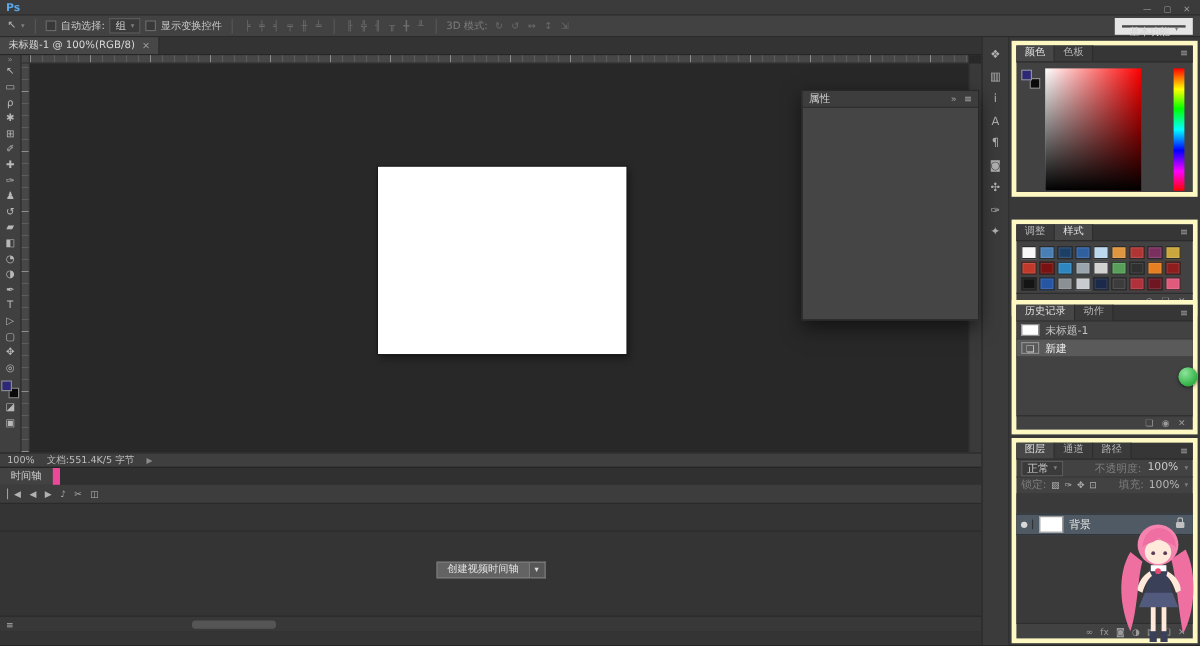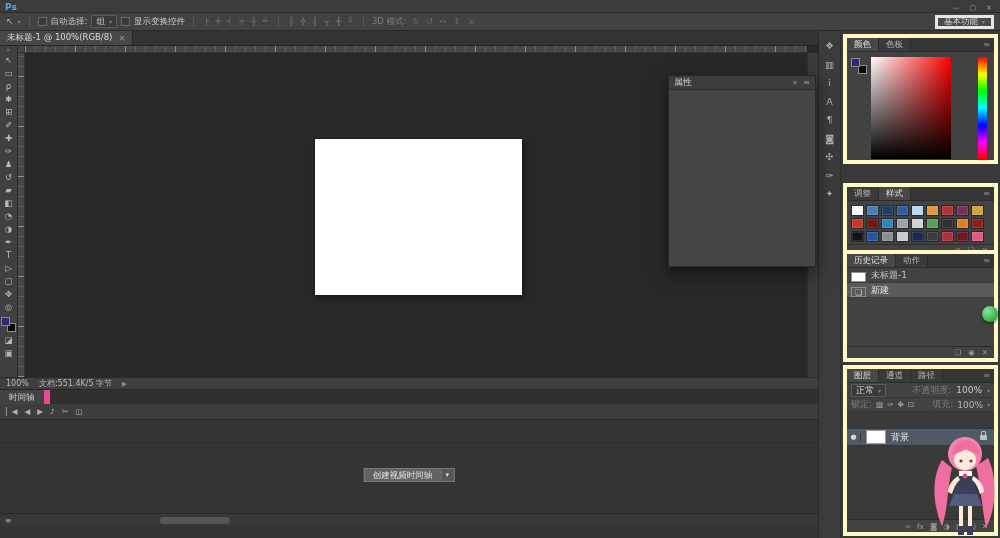--- a/index.html
+++ b/index.html
@@ -19,22 +19,22 @@
   .winctrls{margin-left:auto;display:flex;gap:10px;padding-right:8px;color:#9a9a9a;font-size:7px}
 
   
   .optionsbar{position:absolute;left:0;top:13px;width:1000px;height:18px;background:#424242;
               border-bottom:1px solid #2a2a2a;display:flex;align-items:center;gap:4px;padding:0 6px;font-size:8.5px}
   .chk{width:9px;height:9px;border:1px solid #6a6a6a;background:#383838;flex:0 0 9px}
   .mini-select{display:inline-flex;align-items:center;gap:4px;background:#3a3a3a;border:1px solid #5a5a5a;
                height:13px;padding:0 4px;color:#d0d0d0}
   .opt-ico{color:#a8a8a8;font-size:8px;padding:0 2px}
   .opt-ico.ghost{color:#6b6b6b}
-  .workspace{margin-left:auto;display:inline-flex;align-items:center;gap:4px;background:#4a4a4a;
-             border:3px solid #e5e5e5;height:14px;padding:0 6px;color:#d5d5d5}
+  .workspace{margin-left:auto;display:inline-flex;gap:4px;background:#4a4a4a;
+             border:6px solid #e5e5e5;height:14px;padding:0 6px;color:#d5d5d5}
 
   
   .tabbar{position:absolute;left:0;top:31px;width:818px;height:15px;background:#333;
           border-bottom:1px solid #262626;display:flex;align-items:stretch}
   .doctab{display:inline-flex;align-items:center;gap:6px;background:#474747;color:#d8d8d8;
           padding:0 7px;border-right:1px solid #262626;font-size:8.5px}
   .doctab .x{color:#9a9a9a;font-size:8px}
 
   
   .docarea{position:absolute;left:0;top:46px;width:818px;height:331px;background:#282828}
@@ -111,21 +111,21 @@
           background:linear-gradient(#f00,#ff0 17%,#0f0 33%,#0ff 50%,#00f 67%,#f0f 84%,#f00)}
 
   .p-styles{top:152px;height:80px}
   .swgrid{display:flex;flex-wrap:wrap;gap:2px;padding:4px 4px 2px}
   .sw{width:13px;height:11px;border:1px solid #2a2a2a;box-shadow:inset 0 0 0 1px rgba(255,255,255,.12)}
   .pfoot{height:12px;border-top:1px solid #2e2e2e;display:flex;align-items:center;justify-content:flex-end;
          gap:7px;padding:0 6px;color:#9a9a9a;font-size:7.5px}
 
   .p-history{top:219px;height:112px;display:flex;flex-direction:column}
   .hist-body{flex:1;background:#424242}
-  .hist-row{display:flex;align-items:flex-end;height:15px;padding:0 4px;gap:5px;border-bottom:1px solid #3a3a3a;color:#c5c5c5}
+  .hist-row{display:flex;align-items:center;height:15px;padding:0 4px;gap:5px;border-bottom:1px solid #3a3a3a;color:#c5c5c5}
   .hist-row.selected{background:#5a5a5a;color:#e8e8e8}
   .hist-thumb{width:15px;height:10px;border:1px solid #8f8f8f;font-size:8px;line-height:10px;text-align:center;color:#c9c9c9;flex:0 0 15px}
 
   .p-layers{top:334px;bottom:2px;display:flex;flex-direction:column}
   .blendrow{height:15px;display:flex;align-items:center;gap:5px;padding:0 4px;border-bottom:1px solid #383838}
   .lockrow{height:14px;display:flex;align-items:center;gap:4px;padding:0 4px;border-bottom:1px solid #383838;color:#b5b5b5}
   .layerlist{flex:1;background:#3a3a3a;padding-top:16px}
   .layer-row{display:flex;align-items:center;height:18px;background:#4f5a64;border-top:1px solid #30363b;
              border-bottom:1px solid #30363b;color:#e4e4e4}
   .eyecell{width:14px;text-align:center;border-right:1px solid #333;color:#d8d8d8;font-size:7px;flex:0 0 14px}

